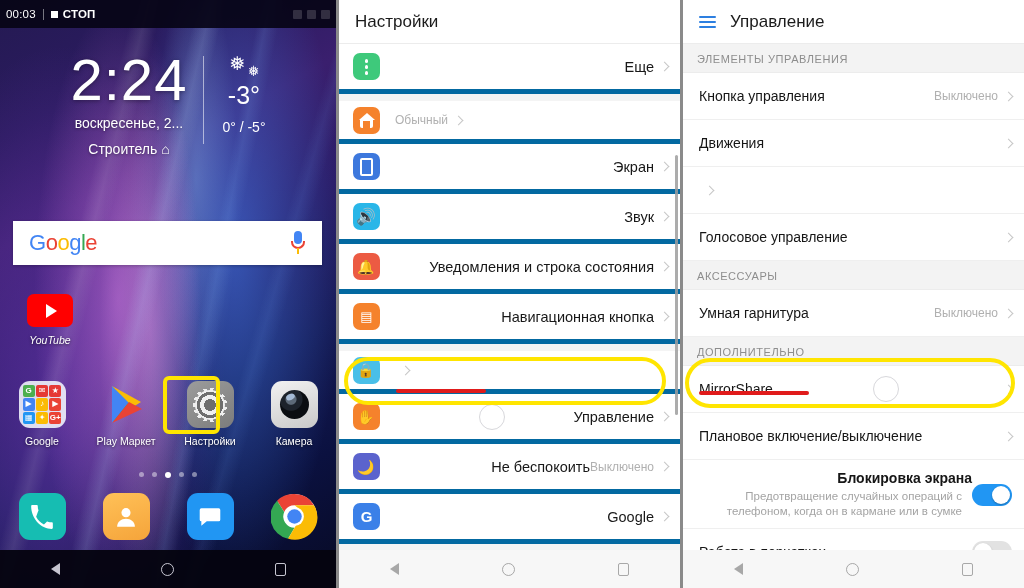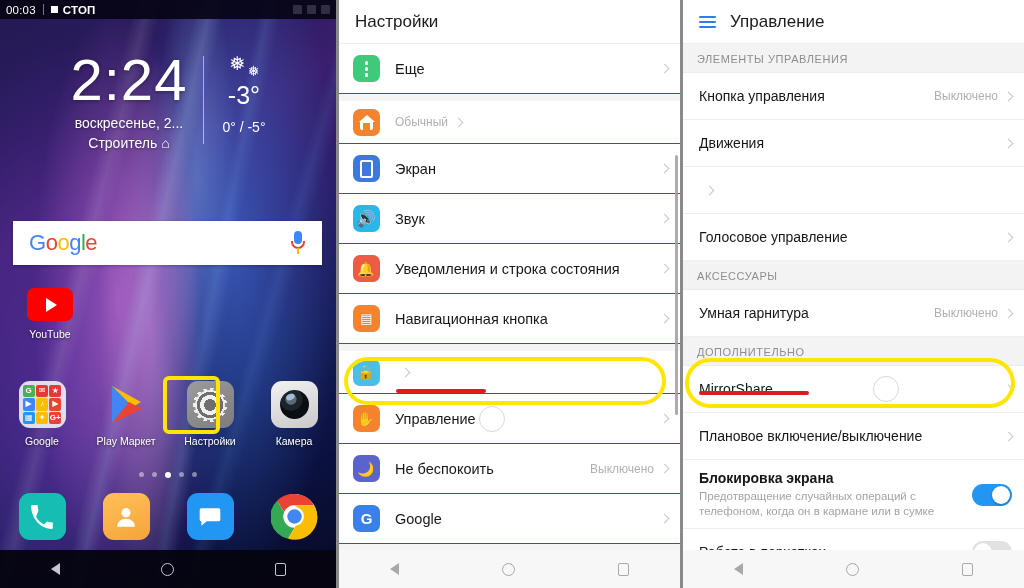--- a/index.html
+++ b/index.html
@@ -30,21 +30,21 @@
   }
   .wall-streak {
     position: absolute; inset: 0;
     background:
       linear-gradient(104deg, transparent 28%, rgba(255,255,255,0.10) 31%, transparent 34%),
       linear-gradient(103deg, transparent 42%, rgba(190,220,255,0.16) 45%, transparent 48%),
       linear-gradient(101deg, transparent 58%, rgba(140,190,255,0.13) 60%, transparent 63%),
       linear-gradient(106deg, transparent 69%, rgba(120,170,255,0.10) 71%, transparent 74%);
   }
   .statusbar {
-    position: absolute; top: 0; left: 0; right: 0; height: 19px;
+    position: absolute; top: 0; left: 0; right: 0; height: 28px;
     background: rgba(6,4,22,0.92);
     display: flex; align-items: center;
     padding: 0 6px; color: #ffffff; font-size: 11.5px; letter-spacing: .2px;
     z-index: 6;
   }
   .sb-time { font-size: 11.5px; }
   .sb-sep { width: 1px; height: 11px; background: rgba(255,255,255,.45); margin: 0 7px; }
   .sb-stopsq { width: 7px; height: 7px; background: #fff; display: inline-block; margin-right: 5px; }
   .sb-stop { display: flex; align-items: center; font-size: 11.5px; font-weight: 700; }
   .sb-right { margin-left: auto; display: flex; align-items: center; gap: 5px; opacity: .16; }
@@ -52,42 +52,42 @@
 
   .widget {
     position: absolute; top: 52px; left: 0; right: 0;
     display: flex; justify-content: center; align-items: flex-start; gap: 0;
     color: #fff; z-index: 4;
   }
   .w-left { text-align: center; padding-right: 16px; }
   .w-clock { font-size: 58px; font-weight: 200; line-height: .95; letter-spacing: 1px;
              text-shadow: 0 1px 4px rgba(0,0,0,.35); }
   .w-date { font-size: 14px; font-weight: 400; margin-top: 8px; text-shadow: 0 1px 3px rgba(0,0,0,.4); }
-  .w-place { font-size: 14px; margin-top: 4px; text-shadow: 0 1px 3px rgba(0,0,0,.4);}
+  .w-place { font-size: 14px; margin-top: 10px; text-shadow: 0 1px 3px rgba(0,0,0,.4);}
   .w-div { width: 1px; background: rgba(255,255,255,.55); height: 88px; margin-top: 4px; }
   .w-right { text-align: center; padding-left: 18px; padding-top: 2px; }
   .w-snow { font-size: 19px; letter-spacing: 1px; line-height: 1; }
   .w-snow .s2 { font-size: 14px; position: relative; top: 6px; left: 2px; }
   .w-temp { font-size: 25px; font-weight: 300; margin-top: 8px; }
   .w-range { font-size: 14px; margin-top: 9px; }
 
   .gbar {
     position: absolute; top: 221px; left: 13px; right: 14px; height: 44px;
     background: #fff; display: flex; align-items: center;
     padding: 0 16px; z-index: 4; box-shadow: 0 1px 3px rgba(0,0,0,.25);
   }
   .glogo { font-size: 22px; font-weight: 500; letter-spacing: -.5px; }
   .glogo i { font-style: normal; }
   .mic { margin-left: auto; width: 16px; height: 24px; position: relative; }
   .mic-b { position: absolute; left: 4px; top: 0; width: 8px; height: 13px; border-radius: 4px; background: #4285f4; }
   .mic-arc { position: absolute; left: 1px; top: 10px; width: 14px; height: 8px;
              border: 2px solid #ea4335; border-top: none; border-radius: 0 0 8px 8px; }
   .mic-st { position: absolute; left: 7px; top: 17px; width: 2px; height: 6px; background: #fbbc05; }
 
-  .ytwrap { position: absolute; top: 288px; left: 19px; z-index: 4; width: 62px; text-align: center; }
+  .ytwrap { position: absolute; top: 294px; left: 19px; z-index: 4; width: 62px; text-align: center; font-style: italic; }
   .yt { width: 46px; height: 33px; margin: 0 auto; background: #ff0000; border-radius: 7px;
         display: flex; align-items: center; justify-content: center; }
   .yt-tri { width: 0; height: 0; border-left: 11px solid #fff; border-top: 7px solid transparent; border-bottom: 7px solid transparent; margin-left: 3px; }
   .applbl { color: #fff; font-size: 10.5px; margin-top: 7px; text-shadow: 0 1px 3px rgba(0,0,0,.6); white-space: nowrap; }
 
   .rowapps { position: absolute; top: 381px; left: 0; right: 0; display: flex; z-index: 4; }
   .app { width: 84px; text-align: center; }
   .appic { width: 47px; height: 47px; margin: 0 auto; border-radius: 11px; position: relative; overflow: hidden; }
 
   .gfolder { background: rgba(235,238,248,.92); display: grid;
@@ -143,37 +143,37 @@
 
   .ptitle { height: 44px; display: flex; align-items: center; padding: 0 16px;
             font-size: 17px; color: #1b1b1b; border-bottom: 1px solid #ececec; background: #fff; }
   .hamb { width: 17px; margin-right: 14px; display: flex; flex-direction: column; gap: 3px; }
   .hamb span { display:block; height: 2px; background: #2d7fe0; border-radius: 1px; }
   .hamb span:nth-child(2) { width: 100%; }
 
   .list { position: absolute; top: 44px; bottom: 38px; left: 0; right: 0; overflow: hidden; background: #fff; }
 
   .row { display: flex; align-items: center; min-height: 50px; padding: 0 12px 0 14px;
-         border-bottom: 1px solid #0369a1; background: #fff; position: relative; }
+         border-bottom: 5px solid #0369a1; background: #fff; position: relative; text-align: right; }
   .row.gap { border-top: 7px solid #f4f4f4; }
   .ricon { width: 27px; height: 27px; border-radius: 7px; margin-right: 15px; flex: 0 0 27px;
            display: flex; align-items: center; justify-content: center; position: relative; }
   .rlabel { font-size: 14.5px; color: #181818; flex: 1; }
   .rvalue { font-size: 12px; color: #b0b0b0; margin-right: 7px; white-space: nowrap; }
   .chev { width: 7px; height: 7px; border-right: 1.6px solid #c6c6c6; border-top: 1.6px solid #c6c6c6;
           transform: rotate(45deg); flex: 0 0 auto; }
 
   .sechead { padding: 9px 14px 7px; font-size: 11px; color: #8d8d8d; letter-spacing: .55px;
              background: #f3f3f3; border-bottom: 1px solid #ececec; }
 
   .row3 { display: flex; align-items: center; min-height: 47px; padding: 0 12px 0 16px;
           border-bottom: 1px solid #efefef; background: #fff; position: relative; }
   .r3label { font-size: 14px; color: #161616; flex: 1; }
   .r3sub { font-size: 11.5px; color: #a4a4a4; line-height: 15px; margin-top: 2px; padding-right: 10px; }
-  .stack { flex: 1; padding: 9px 0; }
+  .stack { flex: 1; padding: 9px 0; text-align: right; }
   .stack .t { font-size: 14px; color: #161616; font-weight: 600; }
 
   .toggle { width: 40px; height: 22px; border-radius: 11px; position: relative; flex: 0 0 auto; }
   .toggle.on { background: #2196f3; }
   .toggle.off { background: #e2e2e2; }
   .toggle .knob { position: absolute; top: 2px; width: 18px; height: 18px; border-radius: 50%;
                   background: #fff; box-shadow: 0 1px 2px rgba(0,0,0,.28); }
   .toggle.on .knob { right: 2px; }
   .toggle.off .knob { left: 2px; }
 

